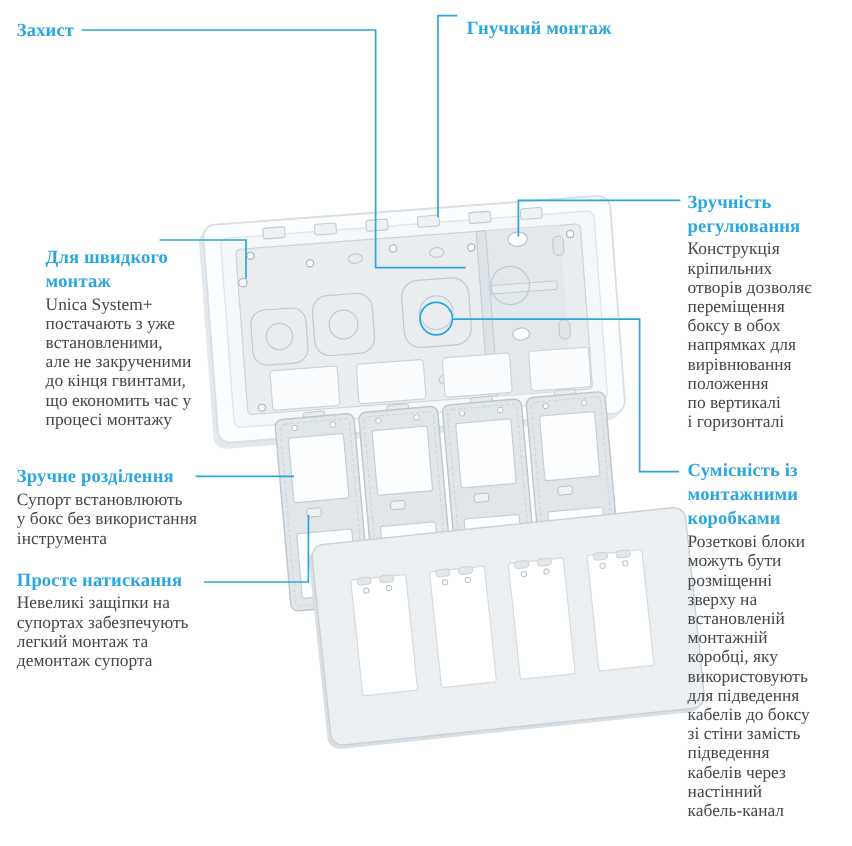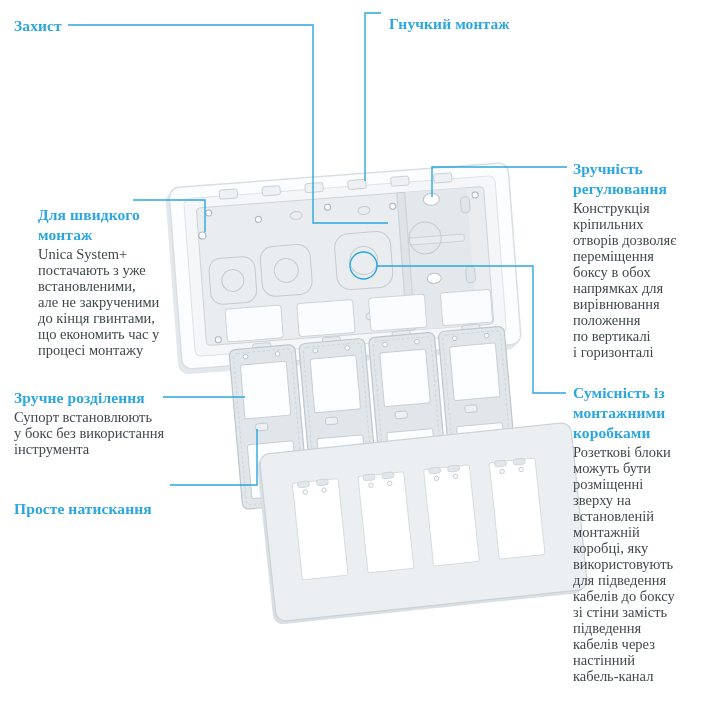--- a/index.html
+++ b/index.html
@@ -15,21 +15,21 @@
     color:#2ba7e0;white-space:pre-line;letter-spacing:.1px;
   }
   .section p{
     margin:1px 0 0 0;font-size:14.5px;line-height:16px;
     color:#41474a;white-space:pre-line;letter-spacing:0;
   }
   
   #sec-protection{left:14px;top:16px;}
   #sec-quick{left:14px;top:205px;margin-left:24px;}
   #sec-fixing{left:14px;top:388px;}
-  #sec-press{left:14px;top:499px;}
+  #sec-press{left:14px;top:474px;}
   #sec-flexible{left:389px;top:14px;}
   #sec-adjust{left:573px;top:159px;}
   #sec-compat{left:573px;top:383px;}
 </style>
 </head>
 <body>
 
 <div id="canvas">
 
   <svg id="illustration" width="710" height="705" viewBox="0 0 710 705" aria-hidden="true">
@@ -210,20 +210,24 @@
 
   <div class="section" id="sec-fixing">
     <h3>Зручне розділення</h3>
     <p>Супорт встановлюють
 у бокс без використання
 інструмента</p>
   </div>
 
   <div class="section" id="sec-press">
     <h3>Просте натискання</h3>
+    <p>Невеликі защіпки на
+супортах забезпечують
+легкий монтаж та
+демонтаж супорта</p>
   </div>
 
   <div class="section" id="sec-flexible">
     <h3>Гнучкий монтаж</h3>
   </div>
 
   <div class="section" id="sec-compat">
     <h3>Сумісність із
 монтажними
 коробками</h3>

